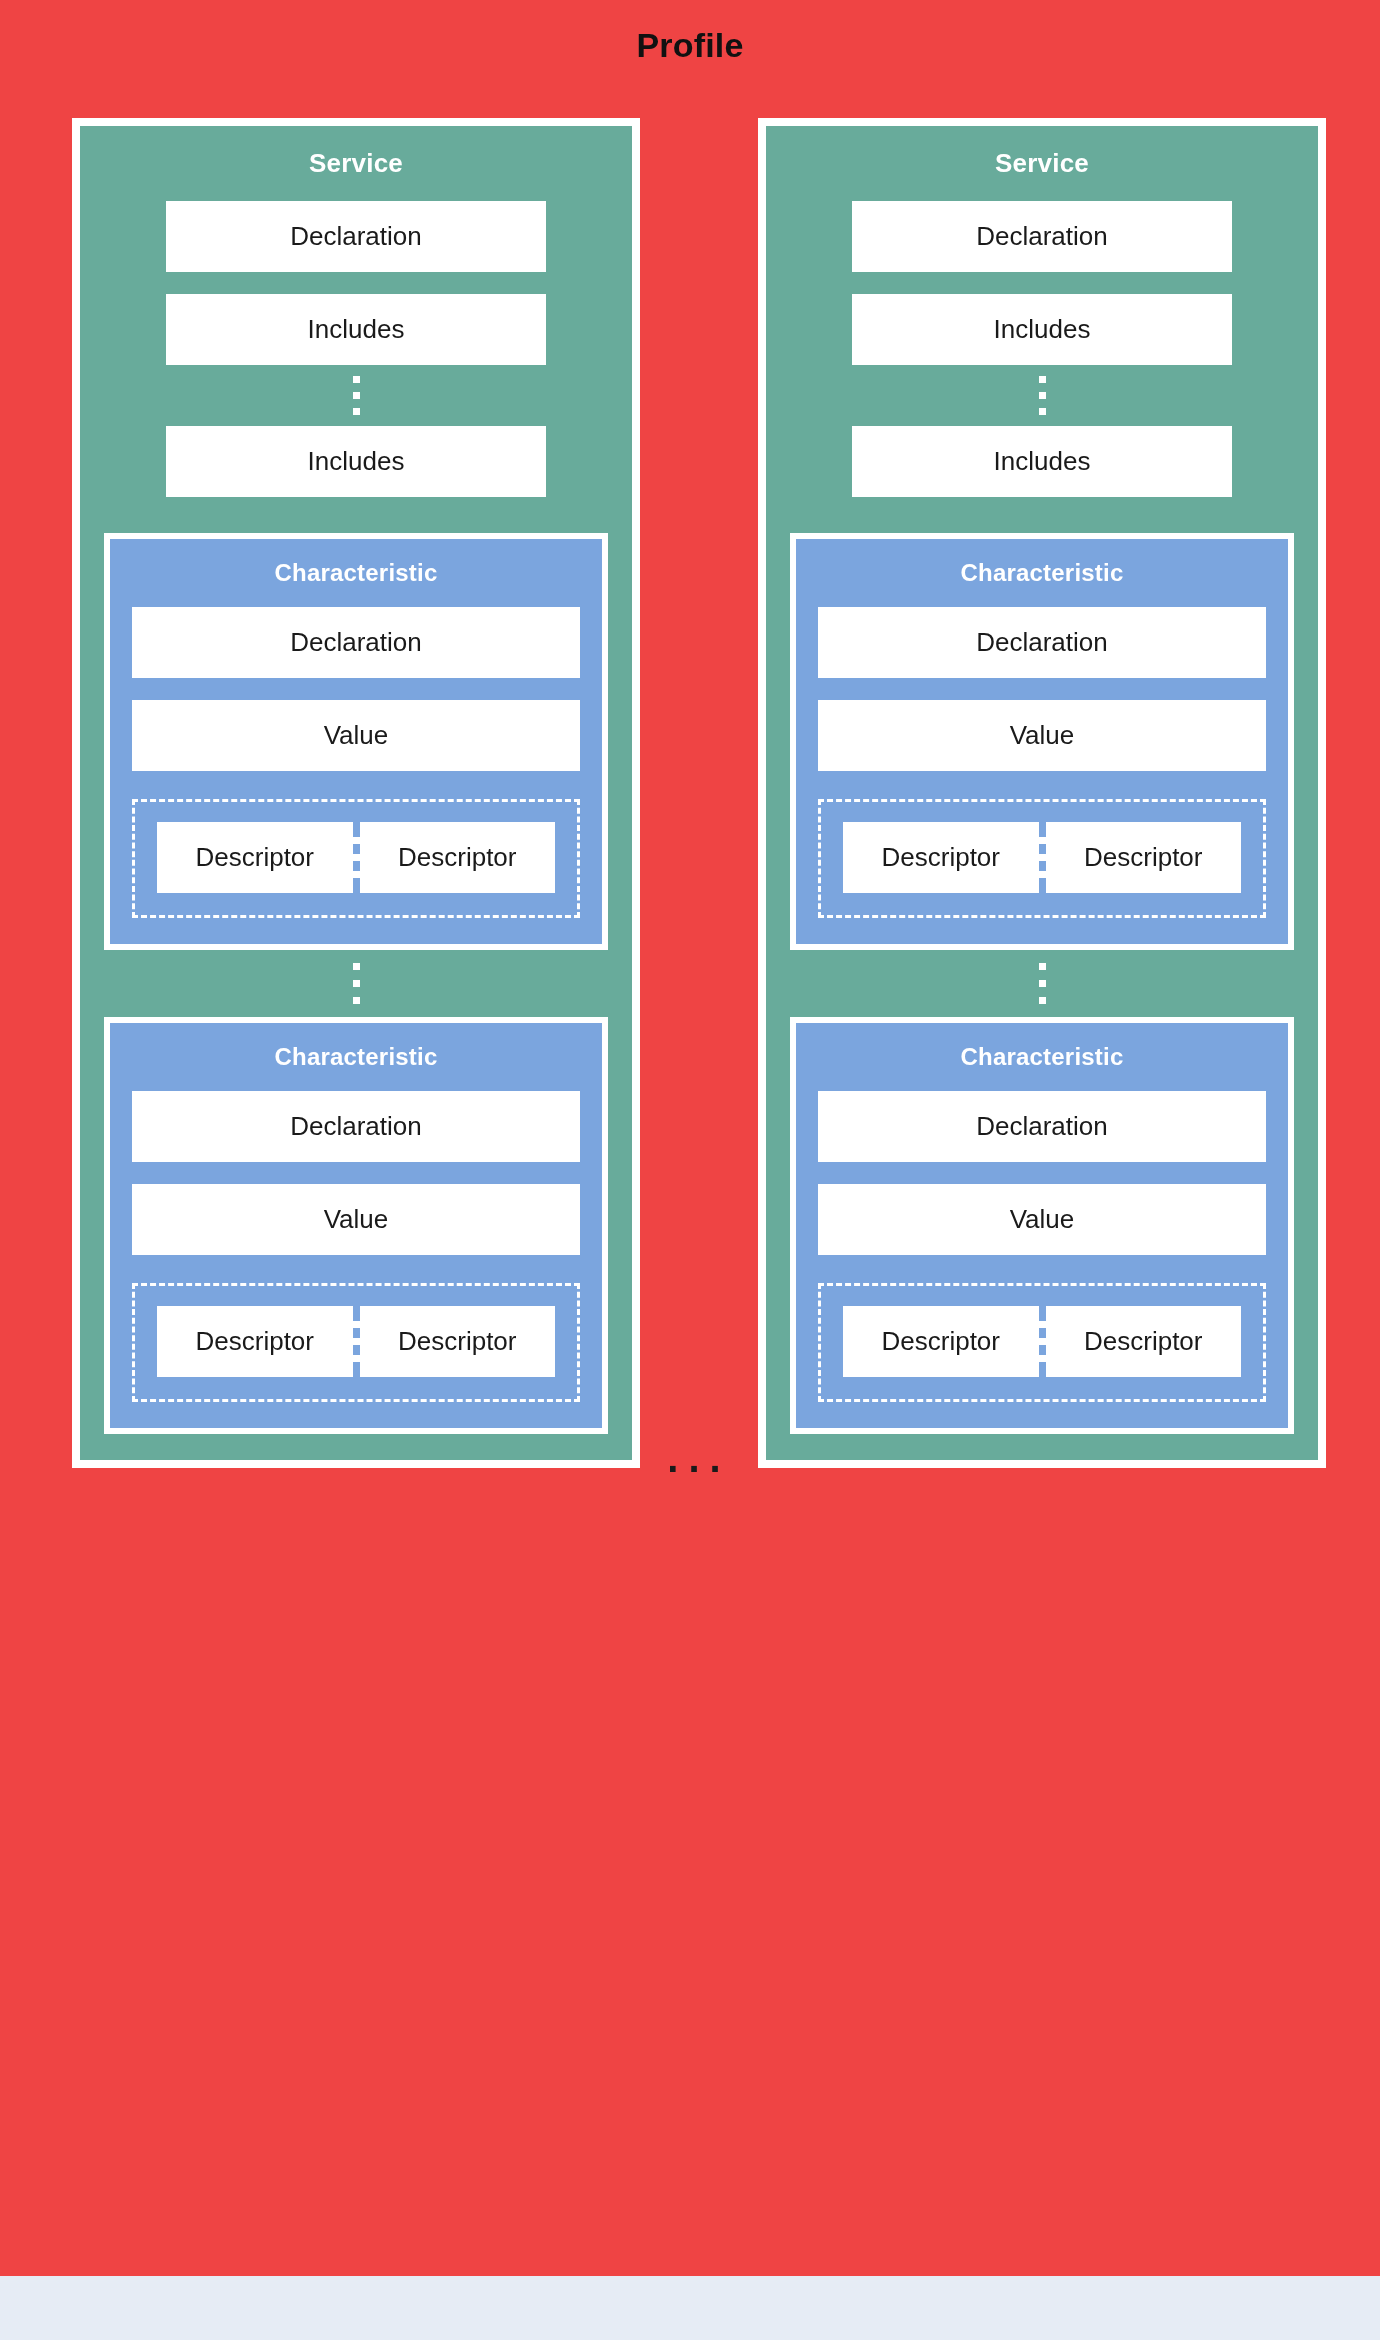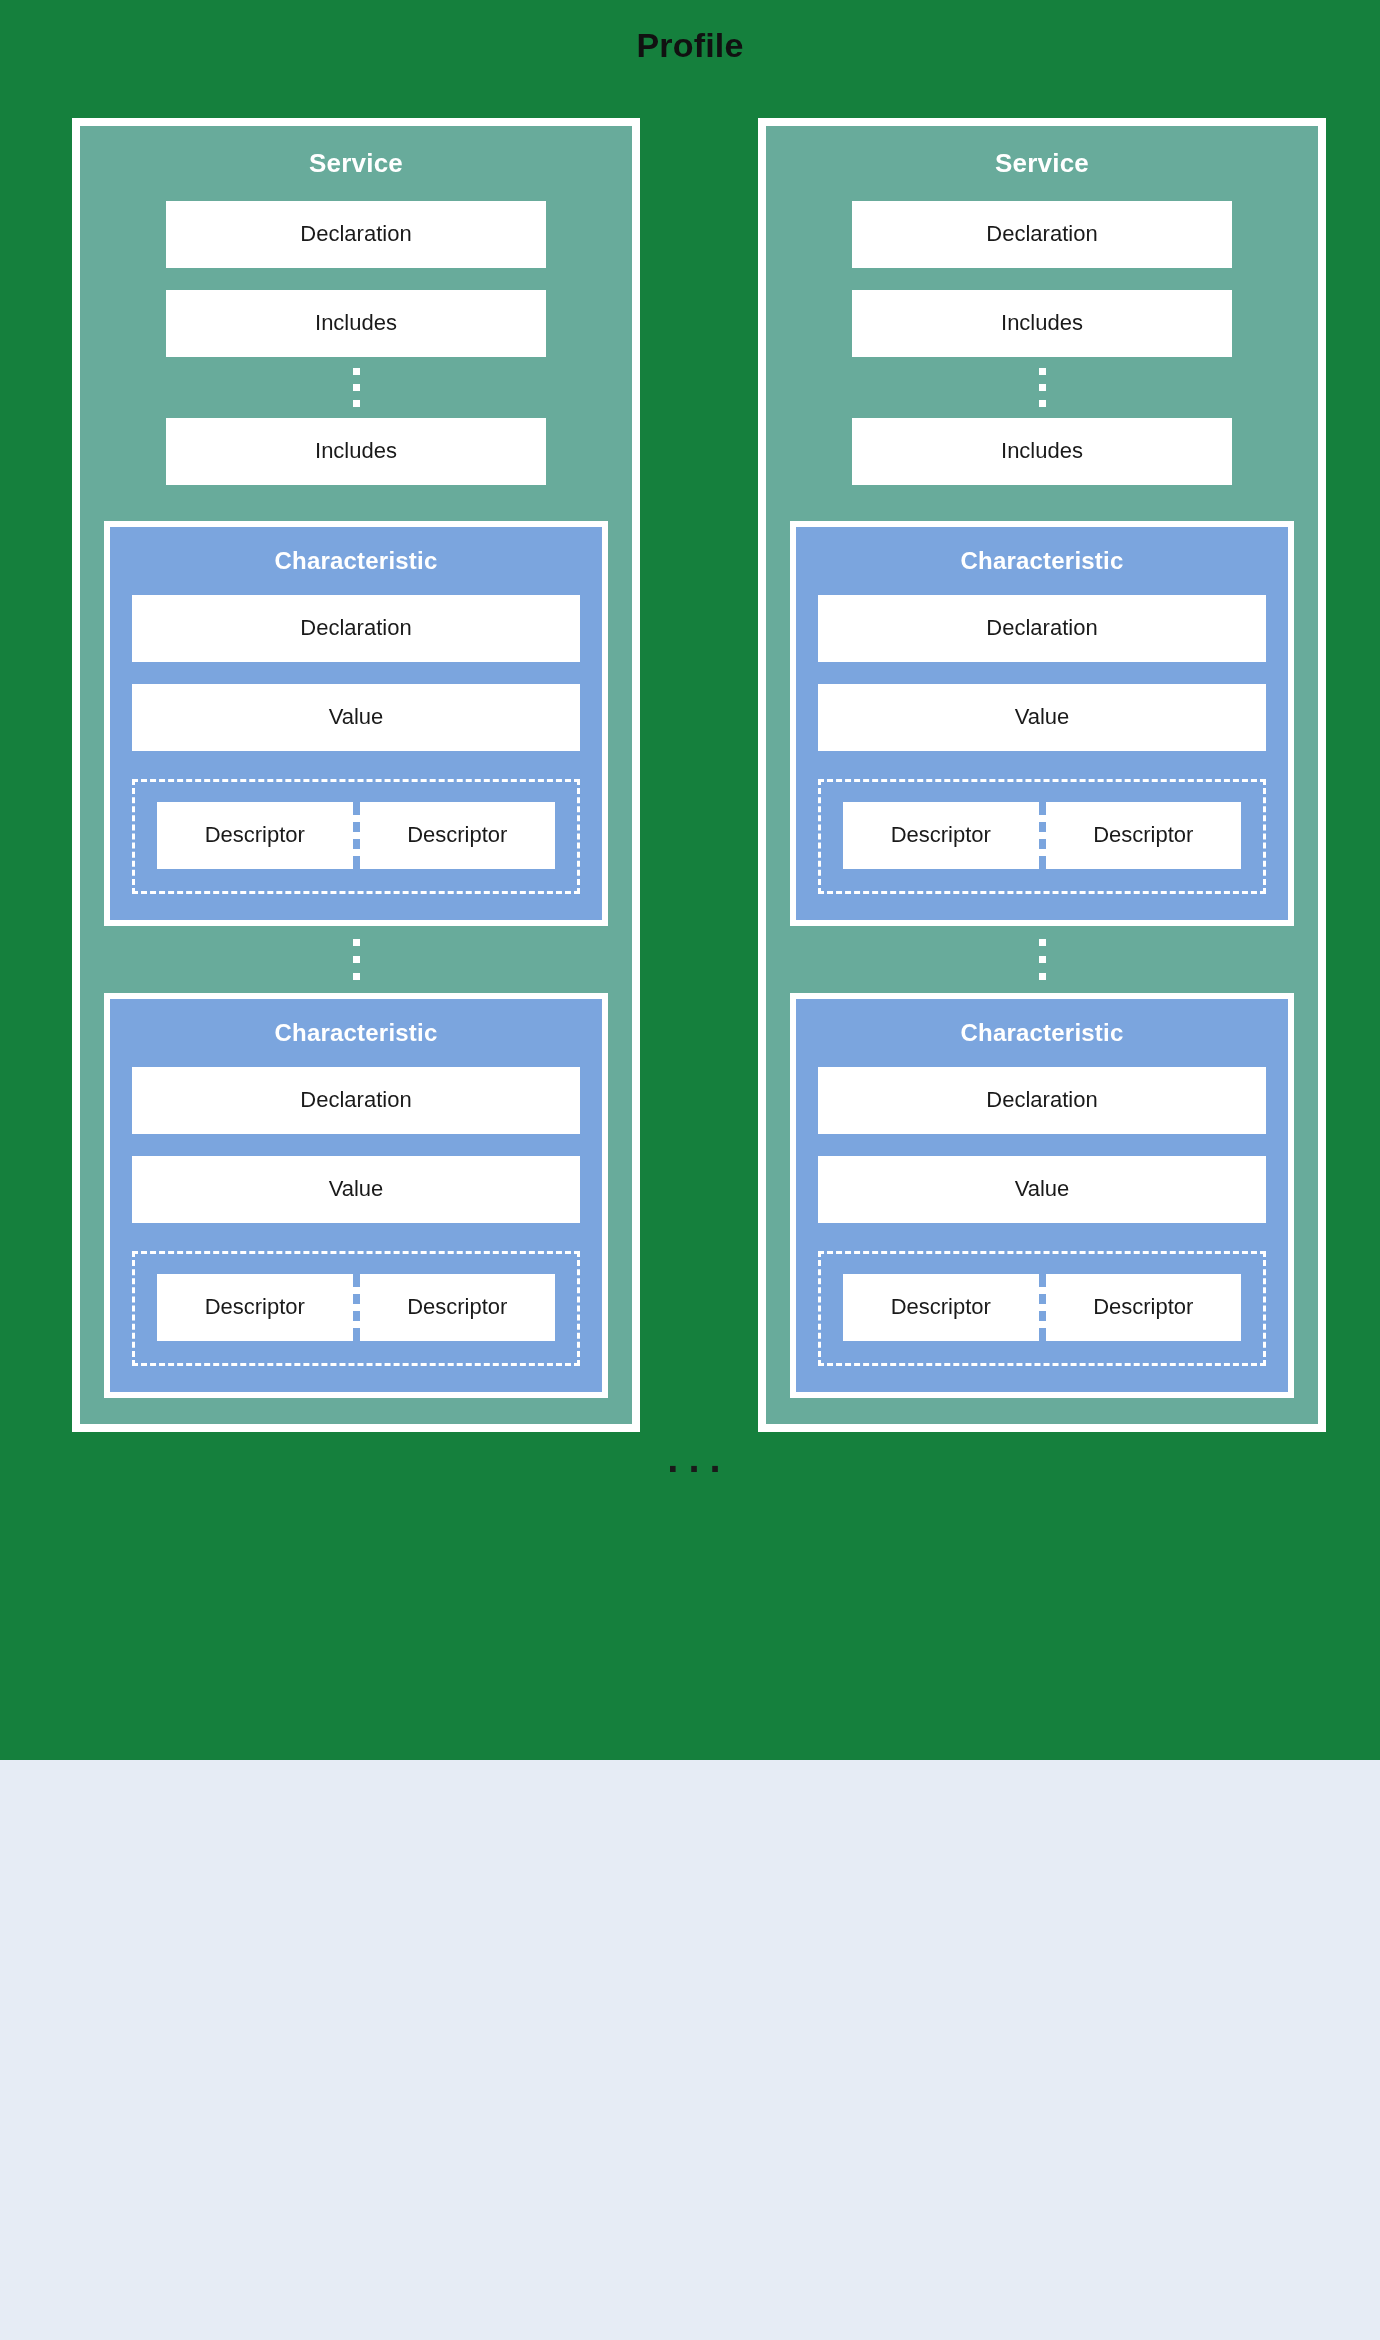--- a/index.html
+++ b/index.html
@@ -5,22 +5,22 @@
   * { box-sizing: border-box; margin: 0; padding: 0; }
   html, body {
     width: 1380px;
     height: 2340px;
     background: #e6ecf5;
     font-family: "Liberation Sans", sans-serif;
   }
   #root {
     position: relative;
     width: 1380px;
-    height: 1760px;
-    background: #15803d;
+    height: 2276px;
+    background: #ef4444;
     overflow: hidden;
   }
 
   
   .page-title {
     position: absolute;
     top: 26px;
     left: 0;
     width: 1380px;
     text-align: center;
@@ -82,21 +82,21 @@
     text-align: center;
     margin-bottom: 22px;
     letter-spacing: 0.2px;
   }
 
   
   .leaf {
     background: #ffffff;
     color: #1a1a1a;
     text-align: center;
-    font-size: 22px;
+    font-size: 26px;
     line-height: 1;
     padding: 22px 0 23px 0;
     width: 100%;
   }
 
   .service-leaf { width: 380px; }
 
   .leaf-gap { height: 22px; }
 
   

